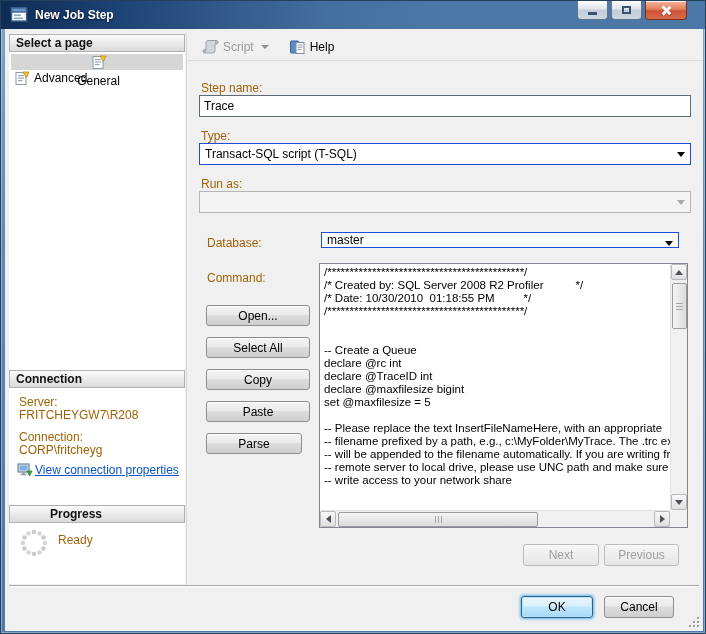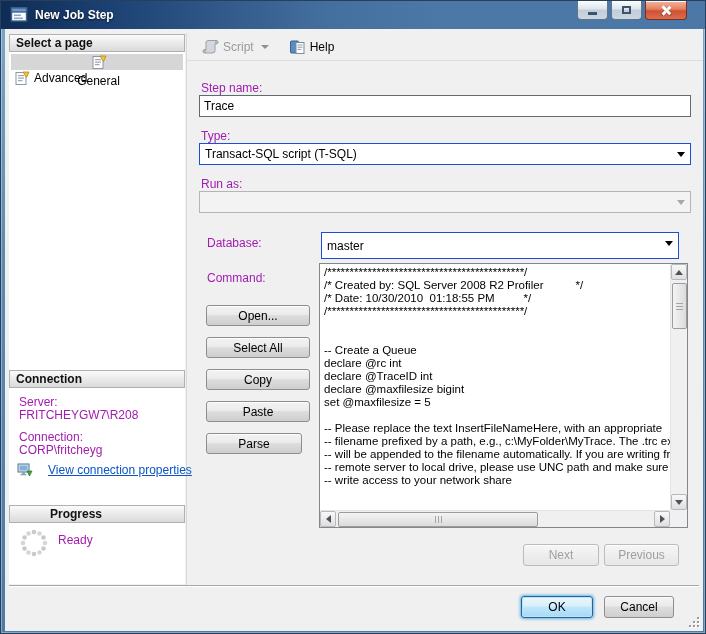--- a/index.html
+++ b/index.html
@@ -54,23 +54,23 @@
     border:1px solid #b0b0b0;
     font-size:12px; font-weight:bold; color:#111;
     padding:1px 0 0 6px; line-height:15px;
   }
   .pane { position:absolute; left:4px; width:176px; background:#fff; }
 
   .side-item { display:flex; align-items:center; gap:4px; height:16px; margin:0 2px; padding-left:3px; font-size:12px; cursor:default; }
   .side-item.selected { background:#d6d6d6;flex-direction:column; }
   .side-item svg { flex:0 0 16px; }
 
-  .lbl { position:absolute; font-size:12px; color:#a21caf; white-space:nowrap; }
-
-  .link-row { position:absolute; display:flex; align-items:center; gap:15px; }
+  .lbl { position:absolute; font-size:12px; color:#a16207; white-space:nowrap; }
+
+  .link-row { position:absolute; display:flex; align-items:center; gap:2px; }
   .link { font-size:12px; color:#0a55c8; text-decoration:underline; cursor:pointer; white-space:nowrap; }
 
   
   .toolbar {
     position:absolute; left:182px; top:4px; width:516px; height:28px;
     display:flex; align-items:center; padding-left:10px; gap:2px;
     border-bottom:1px solid #dcdcdc;
   }
   .tb-btn { display:flex; align-items:center; gap:4px; padding:2px 5px; font-size:12px; border-radius:2px; }
   .tb-btn.disabled { color:#9a9a9a; }
@@ -259,21 +259,21 @@
       <span class="c-arrow"></span>
     </div>
 
     <span class="lbl" style="left:196px; top:148px;">Run as:</span>
     <div class="combo disabled" style="left:194px; top:162px; width:492px; height:22px;">
       <span></span>
       <span class="c-arrow"></span>
     </div>
 
     <span class="lbl" style="left:202px; top:207px;">Database:</span>
-    <div class="combo" style="left:316px; top:203px; width:358px; height:27px;">
+    <div class="combo" style="left:316px; top:203px; width:358px; height:16px;">
       <span>master</span>
       <span class="c-arrow"></span>
     </div>
 
     <span class="lbl" style="left:202px; top:242px;">Command:</span>
 
     <div class="btn" style="left:201px; top:308px; width:104px; height:21px;">
         <span>Select All</span>
       </div>
     <div class="btn" style="left:201px; top:276px; width:104px; height:21px;">

